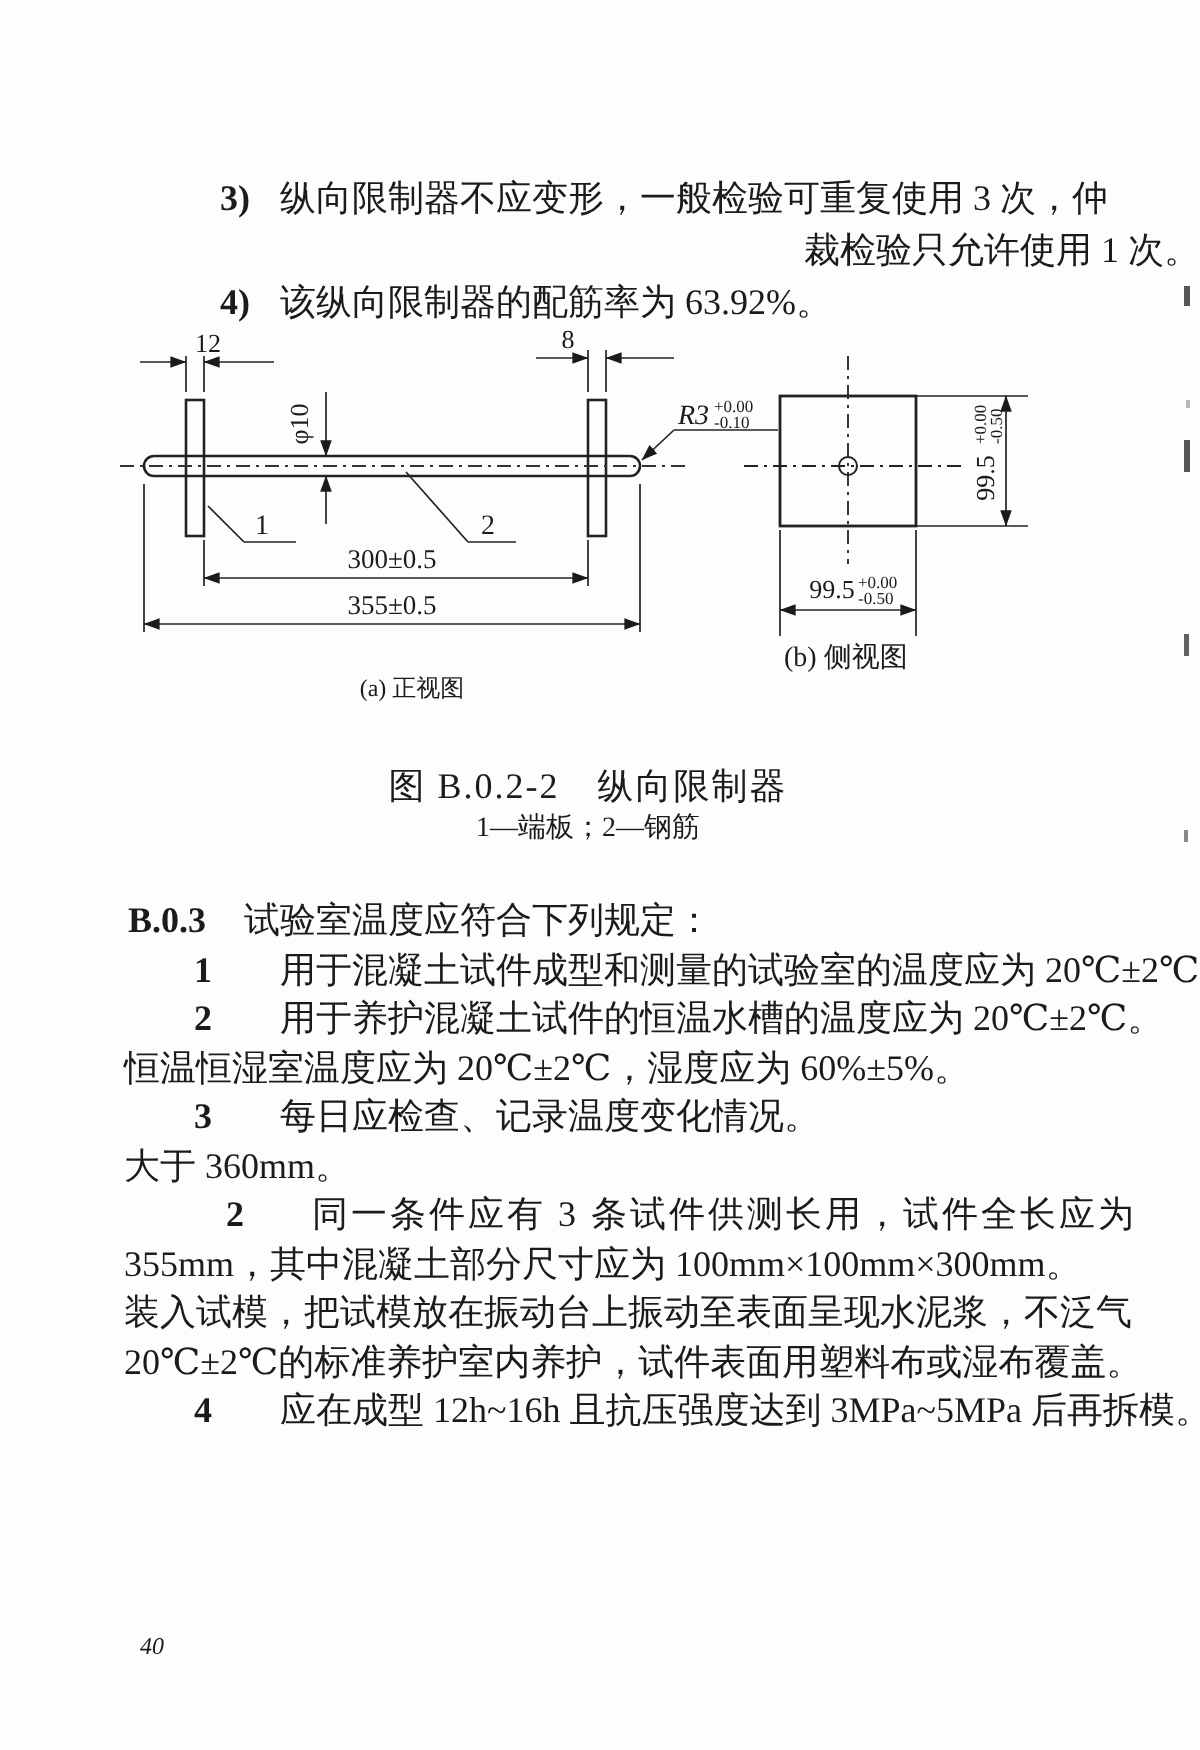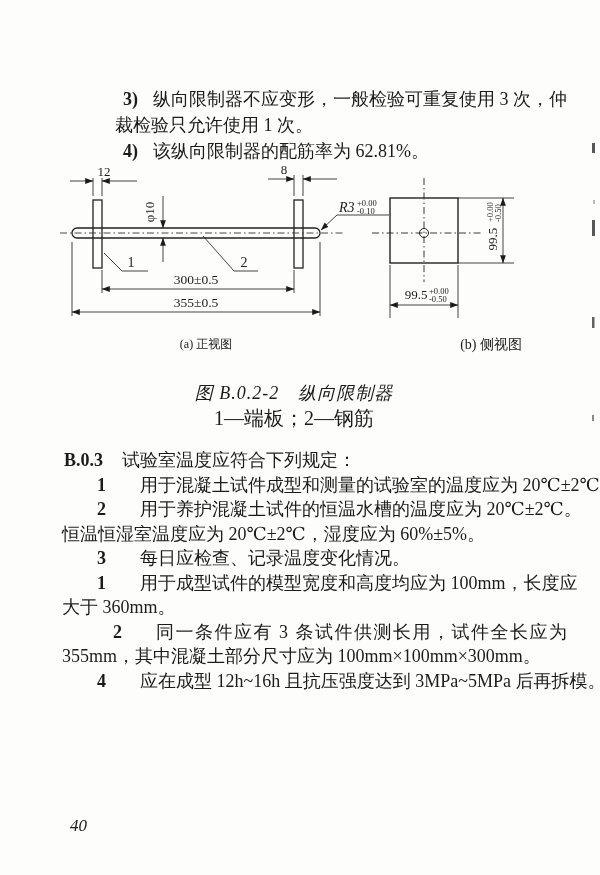--- a/index.html
+++ b/index.html
@@ -4,44 +4,44 @@
 <style>
   html,body{margin:0;padding:0;}
   body{
     width:600px;height:875px;position:relative;overflow:hidden;
     background:#fdfdfc;color:#1b1b1b;
     font-family:"Liberation Serif","DejaVu Serif",serif;
   }
   .abs{position:absolute;}
   .line{font-size:18px;line-height:24.5px;white-space:nowrap;}
   #top-text{top:86px;left:0;right:0;}
-  #top-text .line{line-height:26px;margin-left:13px;}
+  #top-text .line{line-height:26px;}
   #body-text{top:448px;left:0;right:0;}
   .lbl{font-weight:bold;display:inline-block;}
   .l-num{padding-left:110px;}   .l-num .lbl{width:30px;}
-  .l-cont{padding-left:102px;}
+  .l-cont{padding-left:102px;text-align:right;}
   .l-head{padding-left:64px;}   .l-head .lbl{width:58px;}
   .l-item{padding-left:97px;}   .l-item .lbl{width:43px;}
   .l-flush{padding-left:62px;}
   .l-wide{letter-spacing:1.5px;margin-left:16px;}
-  #fig-caption{top:381px;left:0;width:588px;text-align:center;font-size:18px;letter-spacing:1px;font-style:italic;}
-  #fig-legend{top:405px;left:0;width:588px;text-align:center;font-size:20px;}
+  #fig-caption{top:381px;left:0;width:588px;text-align:center;font-size:18px;letter-spacing:1px;}
+  #fig-legend{top:405px;left:0;width:588px;text-align:center;font-size:14px;}
   #subcap-a{top:336px;left:141px;width:130px;text-align:center;font-size:12px;}
-  #subcap-b{top:336px;left:392px;width:130px;text-align:right;font-size:14px;}
-  #page-number{top:816px;left:70px;font-size:17px;font-style:italic;}
+  #subcap-b{top:320px;left:392px;width:130px;text-align:left;font-size:14px;}
+  #page-number{top:816px;left:70px;font-size:12px;font-style:italic;}
   svg{position:absolute;left:0;top:0;pointer-events:none;}
   svg text{fill:#1b1b1b;font-family:"Liberation Serif","DejaVu Serif",serif;}
 </style>
 </head>
 <body>
 
 <div id="top-text" class="abs">
     <div class="line l-num"><span class="lbl">3)</span><span>纵向限制器不应变形，一般检验可重复使用 3 次，仲</span></div>
     <div class="line l-cont"><span>裁检验只允许使用 1 次。</span></div>
-    <div class="line l-num"><span class="lbl">4)</span><span>该纵向限制器的配筋率为 62.81%。</span></div>
+    <div class="line l-num"><span class="lbl">4)</span><span>该纵向限制器的配筋率为 63.92%。</span></div>
   </div>
 
 <svg width="600" height="875" viewBox="0 0 600 875">
   <defs>
     <marker id="arr" viewBox="0 0 10 10" refX="9.2" refY="5" markerWidth="10" markerHeight="10" orient="auto-start-reverse">
       <path d="M0,1.6 L9.5,5 L0,8.4 z" fill="#1b1b1b"></path>
     </marker>
   </defs>
 
   <g stroke="#222" fill="none" stroke-width="1.3">
@@ -140,20 +140,21 @@
 <div id="subcap-b" class="abs">(b) 侧视图</div>
 <div id="fig-caption" class="abs">图 B.0.2-2　纵向限制器</div>
 <div id="fig-legend" class="abs">1—端板；2—钢筋</div>
 
 <div id="body-text" class="abs">
     <div class="line l-head"><span class="lbl">B.0.3</span><span>试验室温度应符合下列规定：</span></div>
     <div class="line l-item"><span class="lbl">1</span><span>用于混凝土试件成型和测量的试验室的温度应为 20℃±2℃。</span></div>
     <div class="line l-item"><span class="lbl">2</span><span>用于养护混凝土试件的恒温水槽的温度应为 20℃±2℃。</span></div>
     <div class="line l-flush"><span>恒温恒湿室温度应为 20℃±2℃，湿度应为 60%±5%。</span></div>
     <div class="line l-item"><span class="lbl">3</span><span>每日应检查、记录温度变化情况。</span></div>
-    <div class="line l-item"><span class="lbl">1</span><span>用于成型试件的模型宽度和高度均应为 100mm，长度应</span></div>
     <div class="line l-flush"><span>大于 360mm。</span></div>
     <div class="line l-item l-wide"><span class="lbl">2</span><span>同一条件应有 3 条试件供测长用，试件全长应为</span></div>
     <div class="line l-flush"><span>355mm，其中混凝土部分尺寸应为 100mm×100mm×300mm。</span></div>
+    <div class="line l-flush"><span>装入试模，把试模放在振动台上振动至表面呈现水泥浆，不泛气</span></div>
+    <div class="line l-flush"><span>20℃±2℃的标准养护室内养护，试件表面用塑料布或湿布覆盖。</span></div>
     <div class="line l-item"><span class="lbl">4</span><span>应在成型 12h~16h 且抗压强度达到 3MPa~5MPa 后再拆模。</span></div>
   </div>
 
 <div id="page-number" class="abs">40</div>
 
 </body></html>

